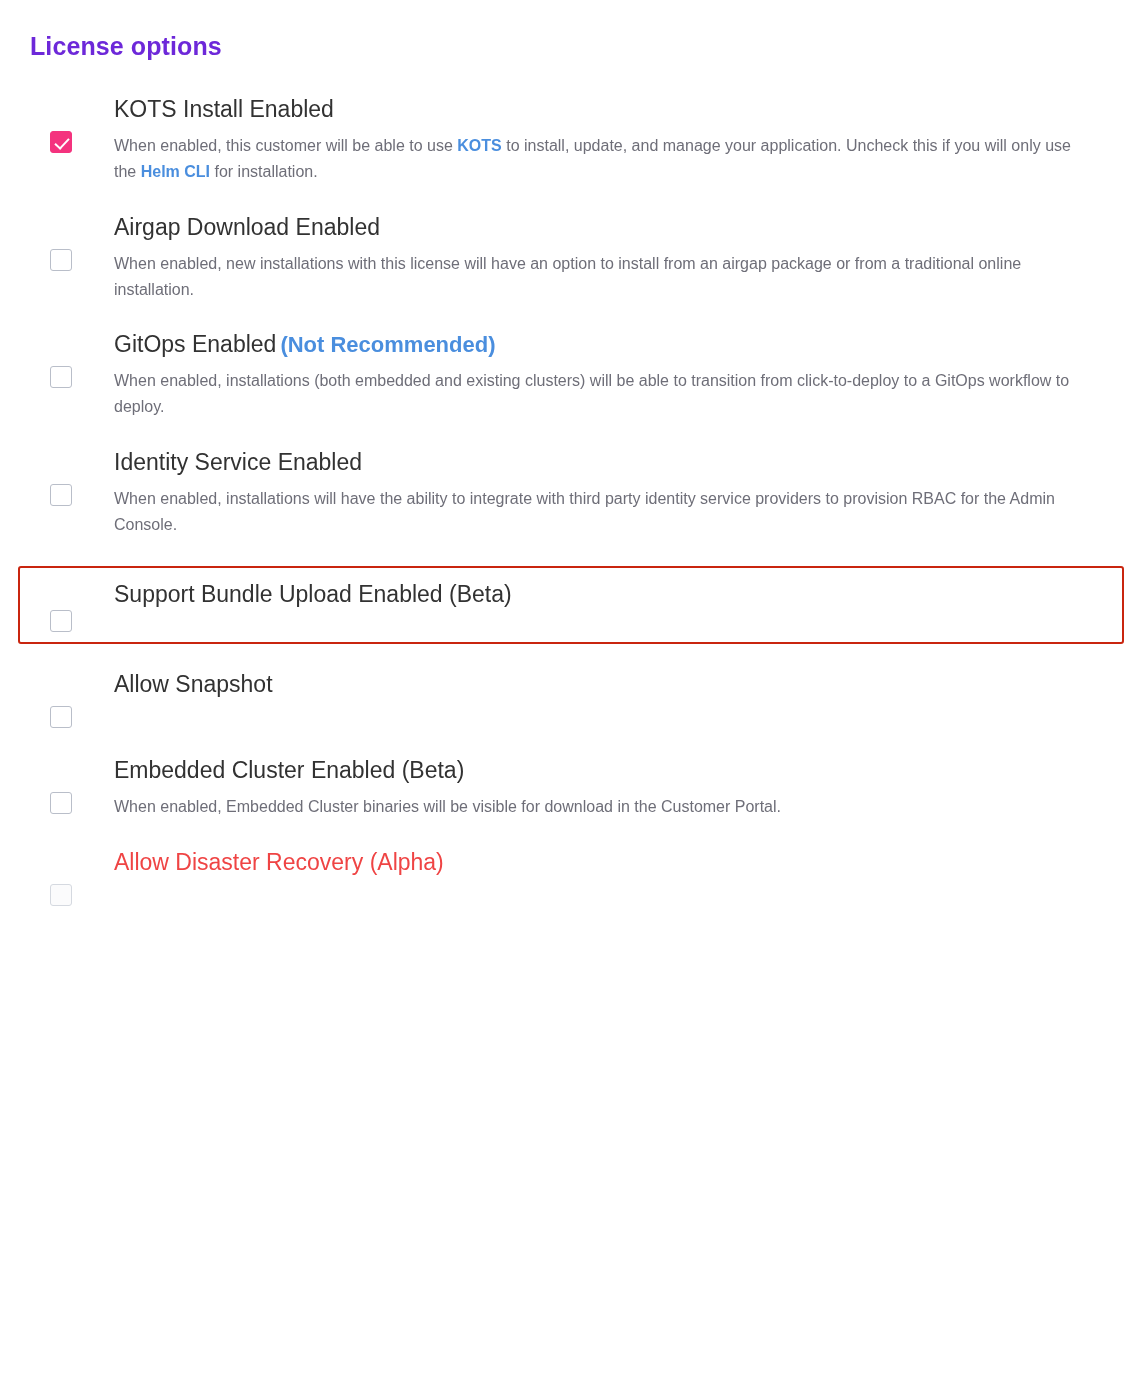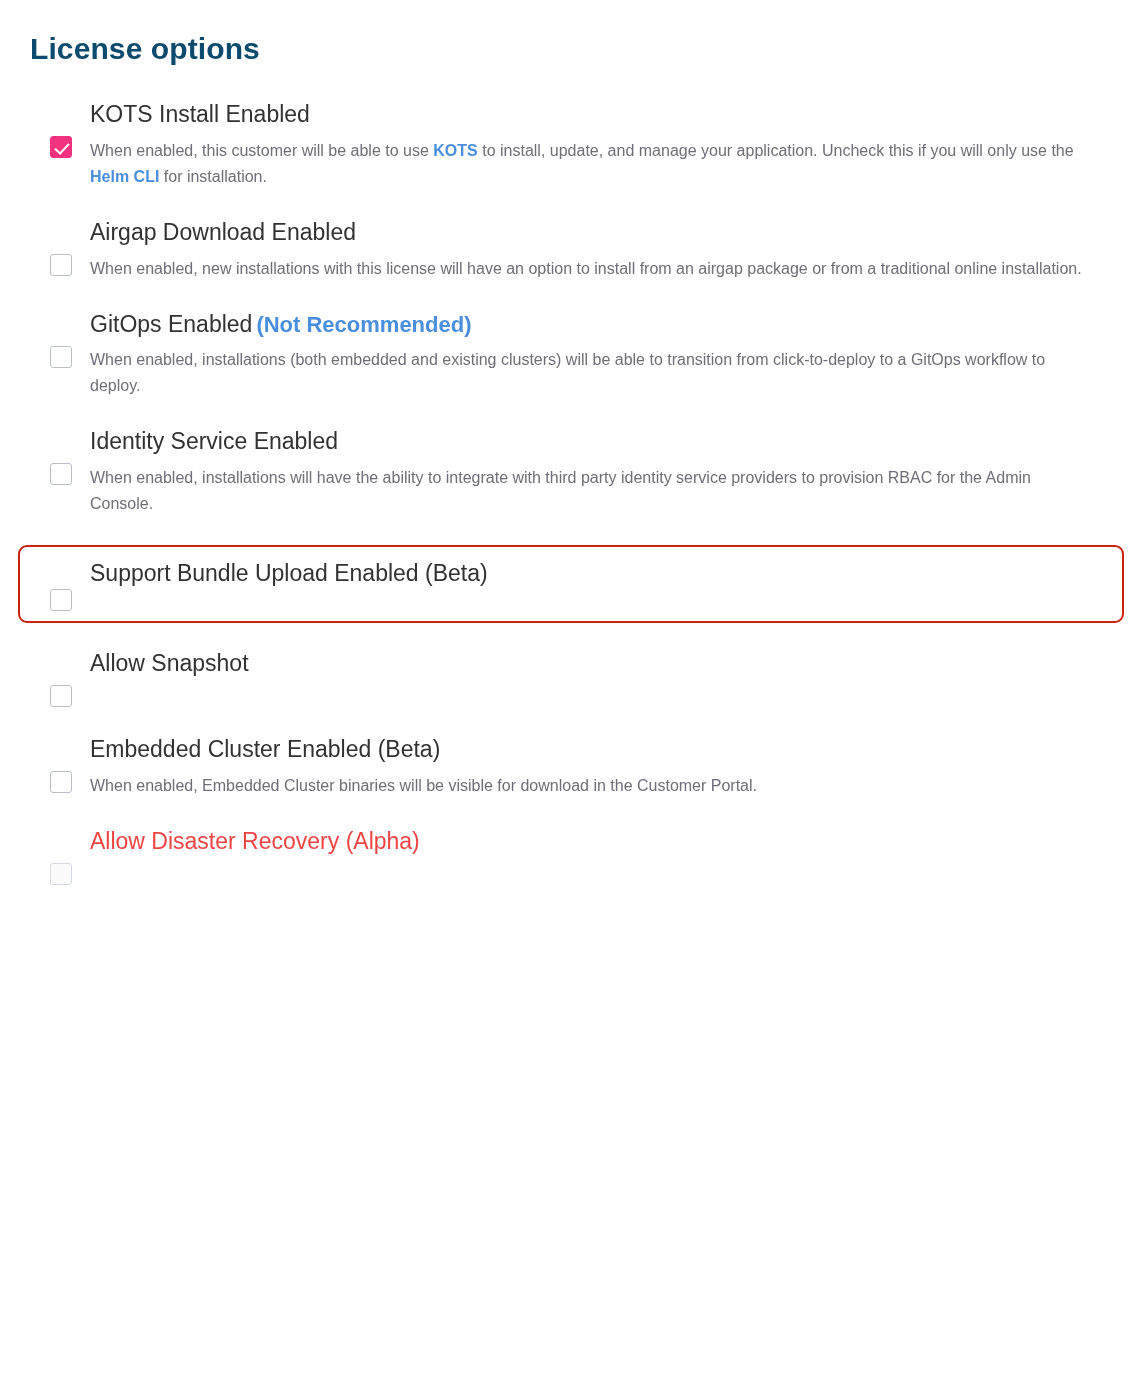--- a/index.html
+++ b/index.html
@@ -10,40 +10,41 @@
     font-family: "Liberation Sans", sans-serif;
   }
   #page {
     width: 1142px;
     min-height: 1382px;
     position: relative;
     background: #fff;
     padding: 0;
   }
   .section-title {
-    font-size: 30px;
+    font-size: 25px;
     font-weight: bold;
-    color: #0c4a6e;
+    color: #6d28d9;
     padding: 32px 4px 0 30px;
     letter-spacing: 0.1px;
   }
   .options-list {
     margin-top: 34px;
     padding: 0 20px 0 20px;
   }
   .option-row {
     display: flex;
     align-items: flex-start;
     padding: 0 10px 0 10px;
     margin-bottom: 28px;
     position: relative;
+    gap: 24px;
   }
   .option-row.highlighted {
     border: 2px solid #c9250f;
-    border-radius: 9px;
+    border-radius: 3px;
     padding: 12px 22px 10px 10px;
     margin-left: -2px;
     margin-right: -2px;
     margin-bottom: 26px;
   }
   .checkbox-cell {
     width: 60px;
     flex: 0 0 60px;
     display: flex;
     justify-content: flex-start;

